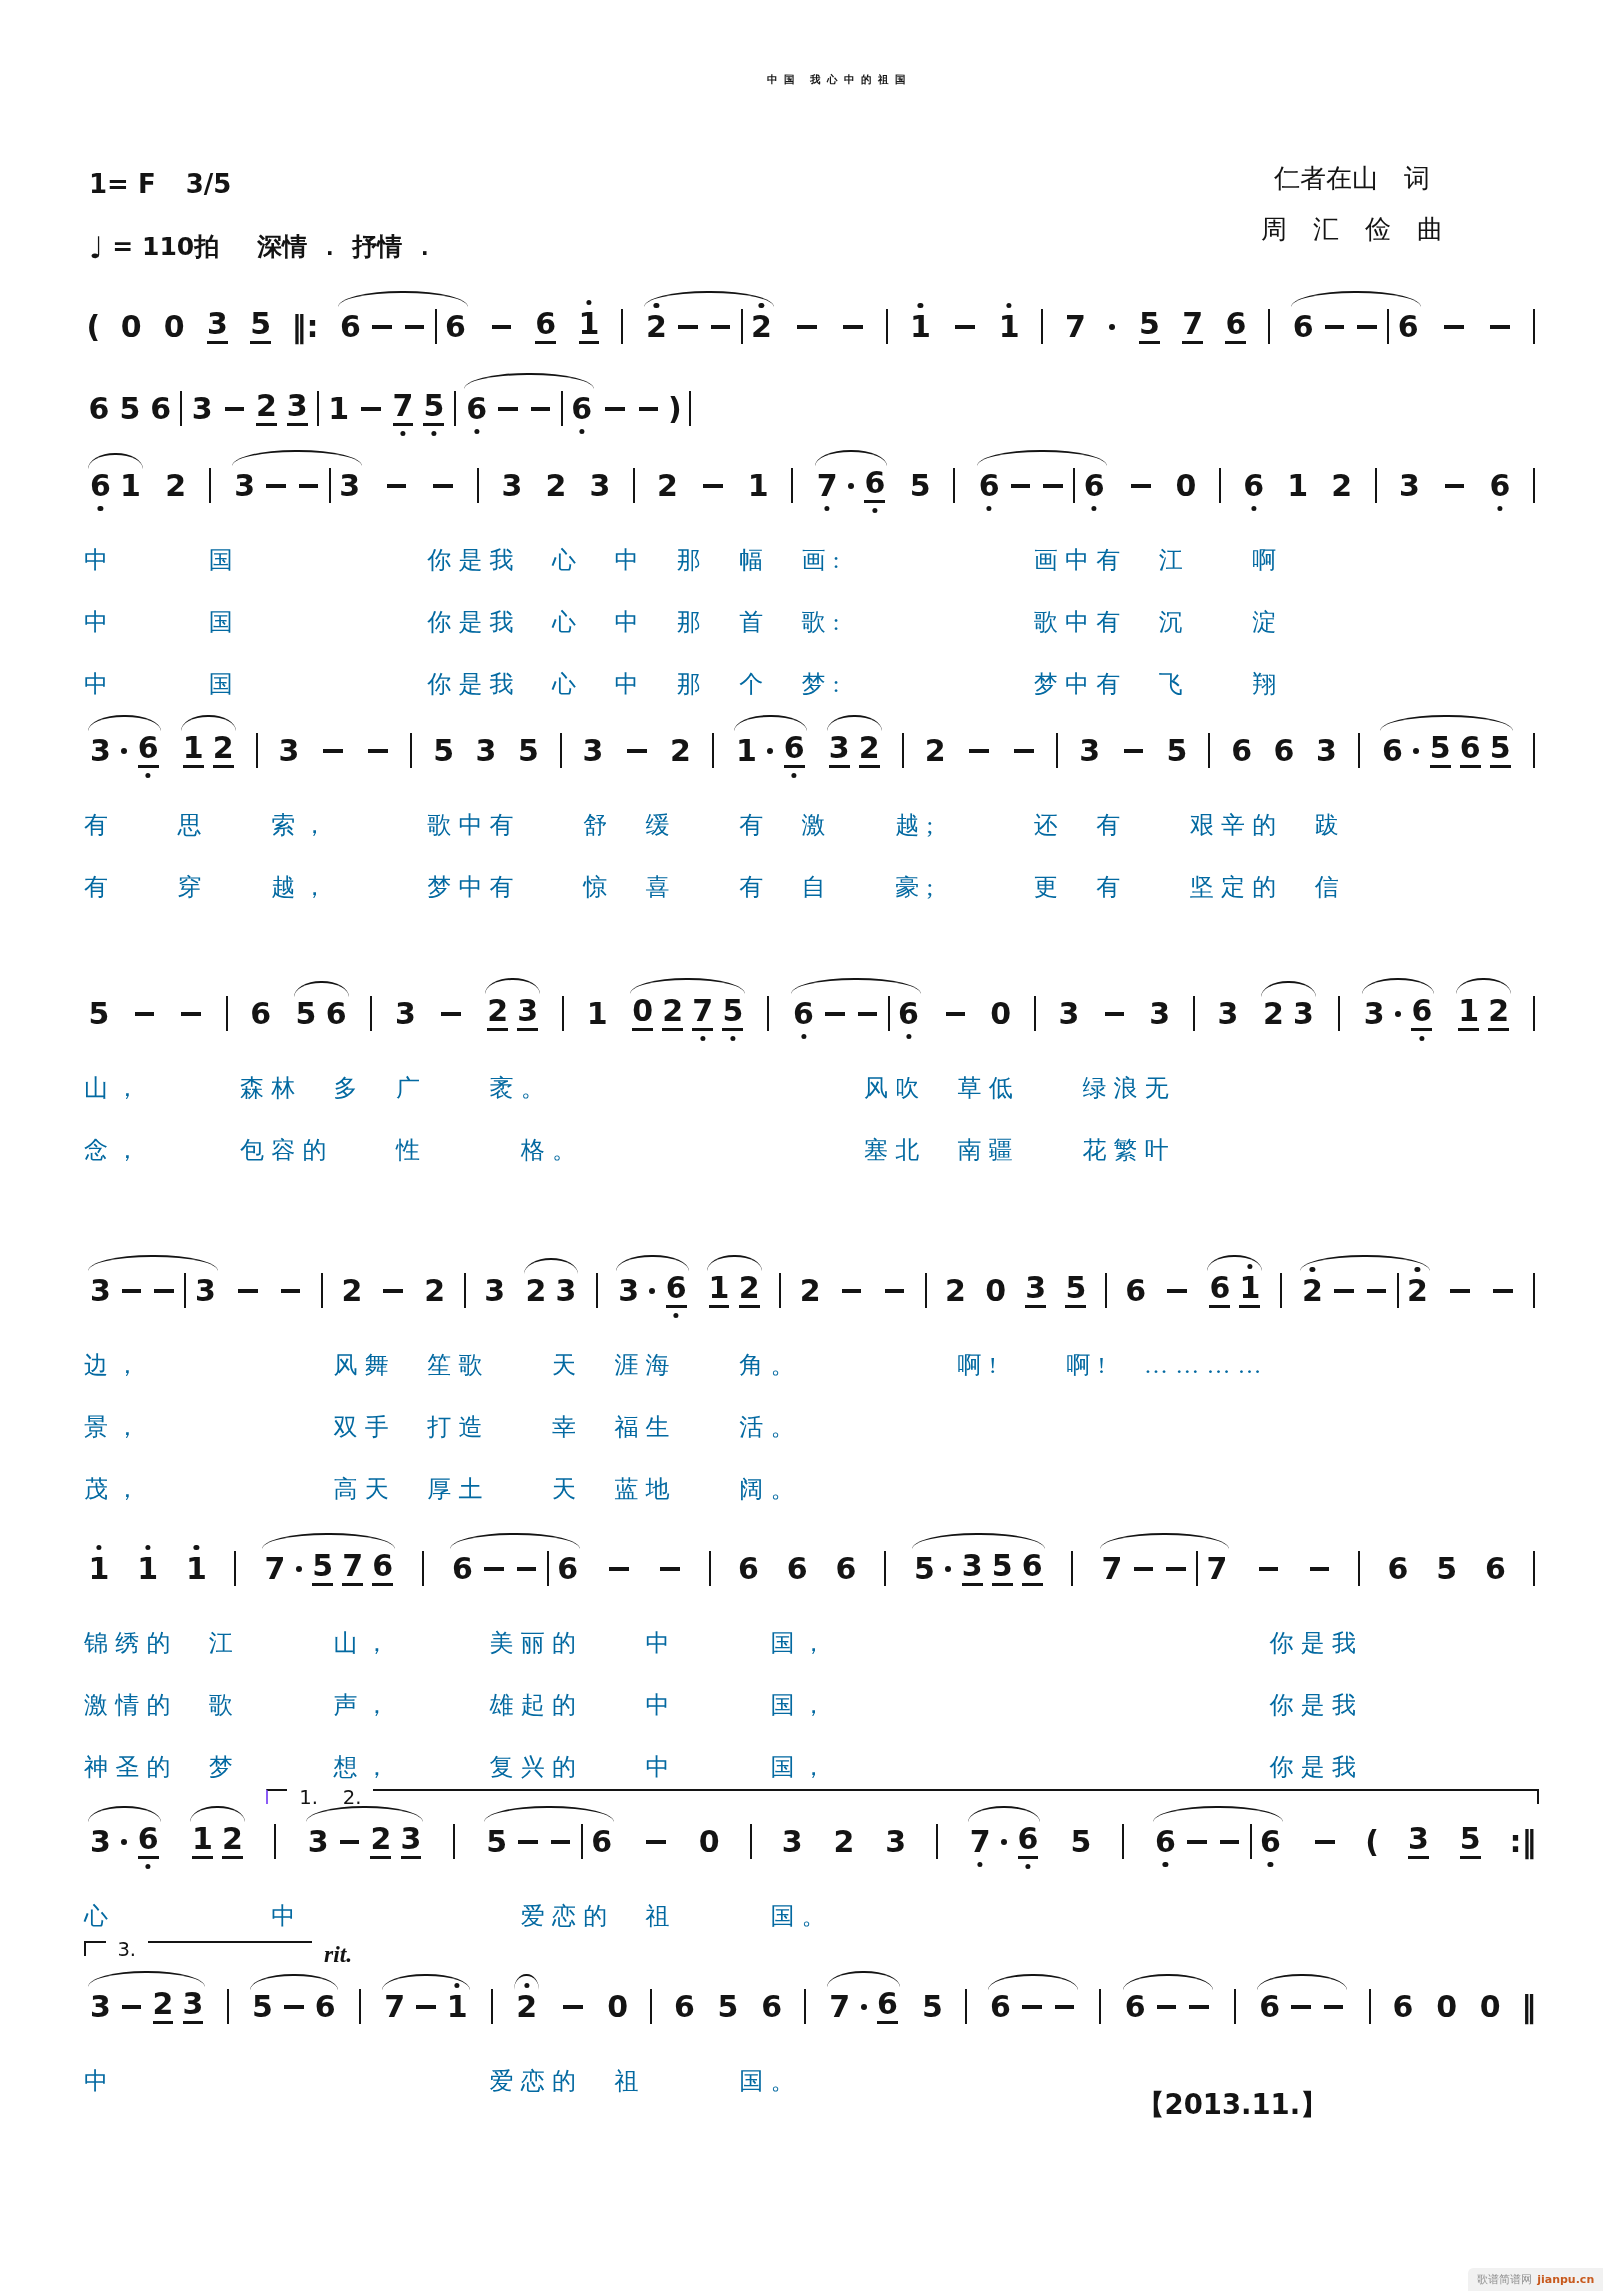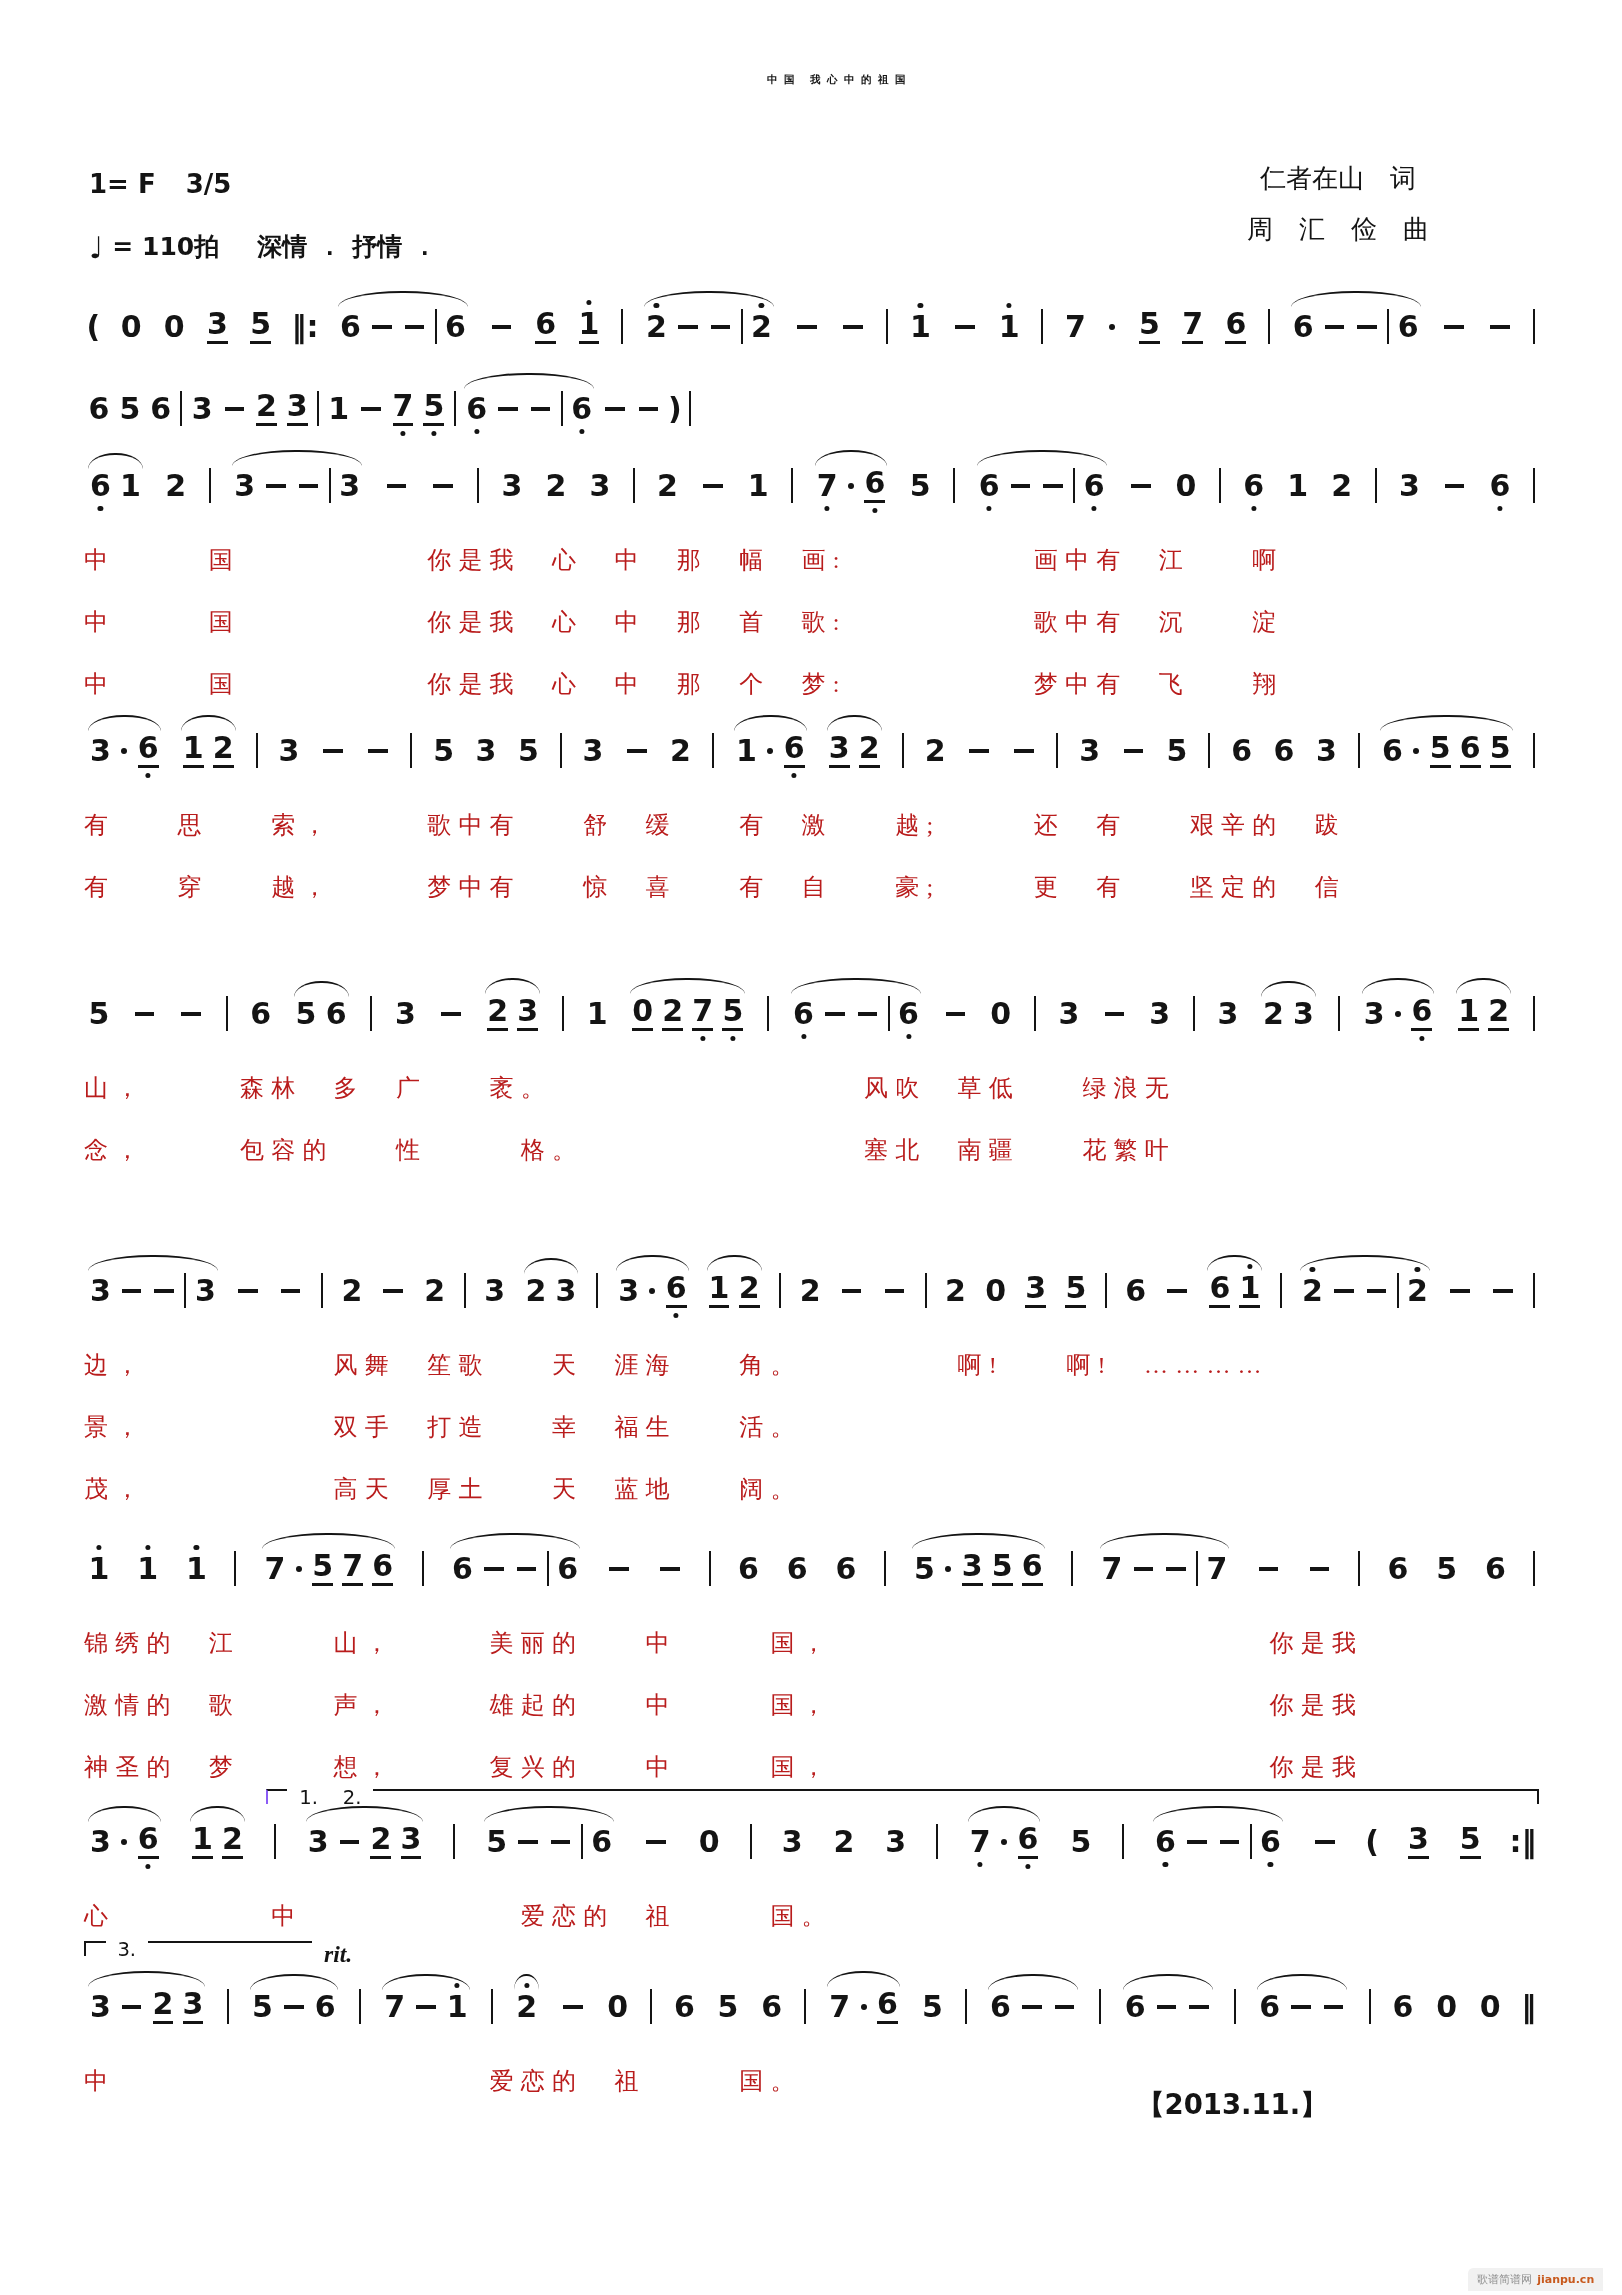--- a/index.html
+++ b/index.html
@@ -3,21 +3,21 @@
 <meta charset="utf-8">
 <style>
   html,body{margin:0;padding:0;background:#777;}
   .sheet{position:relative;width:1623px;height:2295px;background:#ffffff;overflow:hidden;
          font-family:"Liberation Serif",serif;color:#141414;}
   .page-title{position:absolute;top:73px;left:0;width:100%;text-align:center;
 ed    font-size:50px;font-weight:900;letter-spacing:6.5px;font-family:"Liberation Serif",serif;margin-left:28px;}
   .page-title{ }
   .keytime{position:absolute;top:169px;left:89px;font:600 26px "DejaVu Sans",sans-serif;}
   .keytime .time{margin-left:30px;}
-  .credits{position:absolute;top:153px;right:194px;text-align:center;
+  .credits{position:absolute;top:153px;right:180px;text-align:center;
            font-size:26px;line-height:51px;font-family:"Liberation Serif",serif;}
   .tempo{position:absolute;top:230px;left:89px;font:600 25px "DejaVu Sans",sans-serif;}
   .tempo .sym{font-size:30px;vertical-align:-2.6px;}
   .tempo .bpm{margin-left:9.2px;}
   .tempo .expr{margin-left:38px;font-family:Liberation Mono, monospace;font-weight:700;}
 
   #score{position:absolute;left:84px;top:0;width:1455px;height:2295px;}
   .system{position:absolute;left:0;width:100%;}
   .notes{display:flex;justify-content:space-between;align-items:center;
          padding-top:19.6px;min-height:68px;box-sizing:border-box;}
@@ -33,21 +33,21 @@
   .n.u.lo::after{bottom:-13px;}
   .dash{display:inline-block;width:19.6px;height:3.9px;background:#141414;margin:0 6.5px;}
   .bar{display:inline-block;width:2px;height:35px;background:#141414;margin:0 3.9px;}
   .adot{display:inline-block;width:5.9px;height:5.9px;border-radius:50%;background:#141414;margin:0 5.9px;}
   .paren,.rep{font:bold 30px "DejaVu Sans",sans-serif;line-height:1;margin:0 2.6px;}
   .arc{position:relative;display:inline-flex;align-items:center;padding:0 1.3px;}
   .arc::before{content:"";position:absolute;left:3.9px;right:3.9px;top:-18.3px;height:14.4px;
                border-top:2.6px solid #141414;
                border-radius:50% 50% 0 0 / 100% 100% 0 0;}
   .lyric{font-size:24px;line-height:24px;letter-spacing:7.2px;white-space:pre;
-         margin-top:38px;color:#b91c1c;font-family:"Liberation Serif",serif;}
+         margin-top:38px;color:#0369a1;font-family:"Liberation Serif",serif;}
   .system .lyric:first-of-type{margin-top:27.5px;}
 
   .volta{position:absolute;border-top:2px solid #141414;height:13px;}
   .volta.v12{left:12.5%;right:0;top:-9.2px;border-left:2px solid #8b5cf6;border-right:2px solid #141414;}
   .volta.v3{left:0;width:15.5%;top:-22px;border-left:2px solid #141414;}
   .vlabel{position:absolute;top:-5.2px;left:19.6px;background:#ffffff;padding:0 11.8px;
           font:19.6px "DejaVu Sans",sans-serif;white-space:pre;}
   .rit{position:absolute;top:-22px;left:16.5%;font:italic bold 23.6px "Liberation Serif",serif;}
 
   .date-stamp{position:absolute;left:1137px;top:2087px;font:bold 27.5px "DejaVu Sans",sans-serif;}

